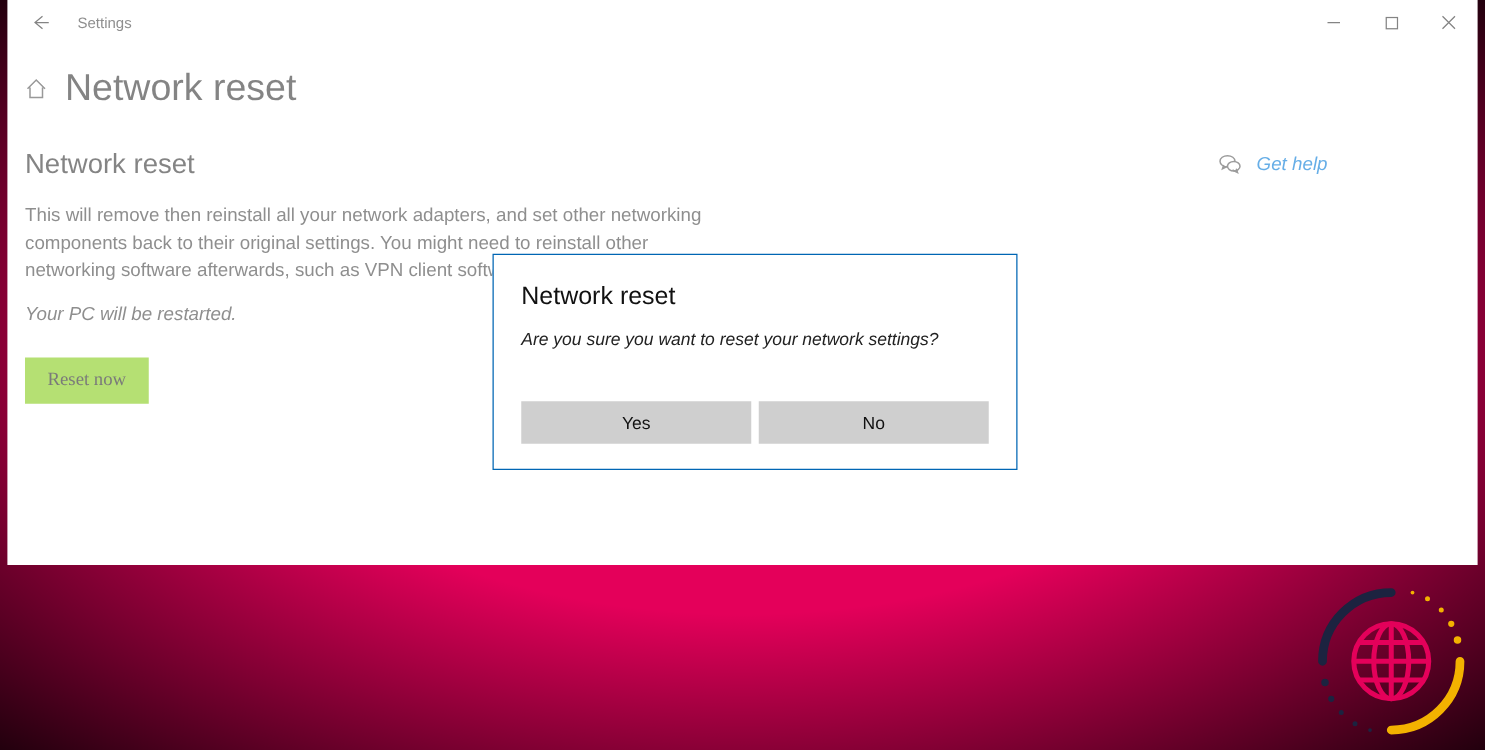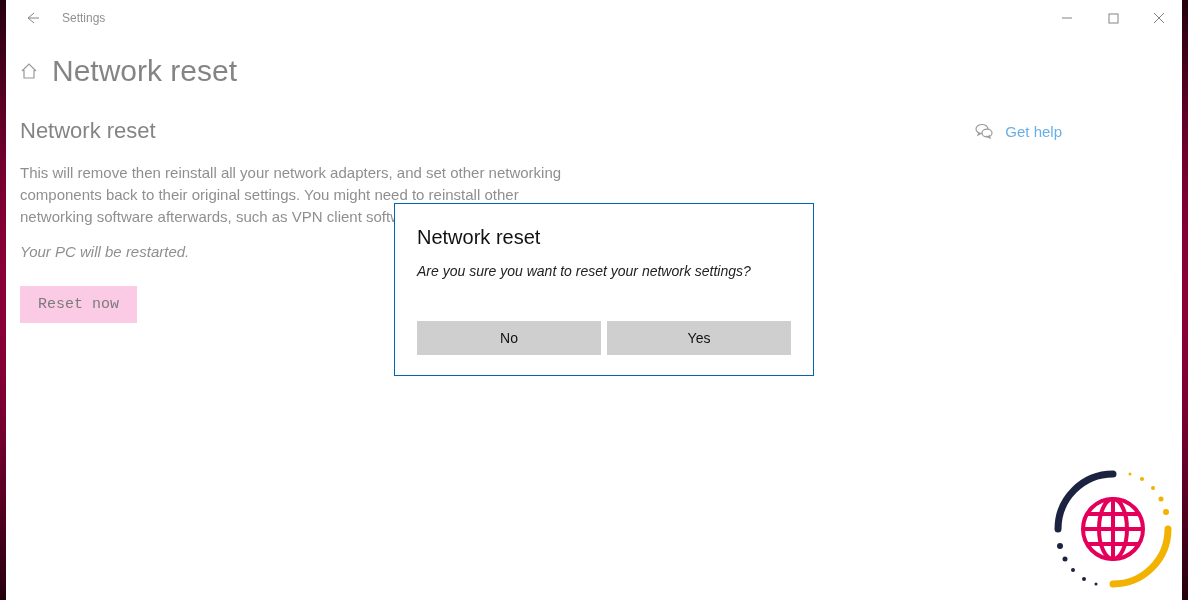--- a/index.html
+++ b/index.html
@@ -14,21 +14,21 @@
   .vignette {
     position: absolute;
     inset: 0;
     background: radial-gradient(ellipse at center, rgba(0,0,0,0) 45%, rgba(0,0,0,0.85) 100%);
     pointer-events: none;
     z-index: 1;
   }
   .window {
     position: absolute;
     left: 6px; top: 0; right: 6px;
-    height: 600px;
+    height: 452px;
     background: #ffffff;
     z-index: 2;
   }
   .overlay {
     position: absolute;
     inset: 0;
     background: rgba(255,255,255,0.4);
     z-index: 5;
     pointer-events: none;
   }
@@ -94,30 +94,31 @@
     line-height: 1.45;
     margin-bottom: 16px;
   }
   .body-text2 {
     font-size: 15px;
     color: #444;
     margin-bottom: 26px;
     font-style: italic;
   }
   .reset-btn {
-    background: #f9a8d4;
+    background: #84cc16;
     border: none;
     padding: 10px 18px;
     font-size: 15px;
     color: #222;
-    font-family: Liberation Mono, monospace;
+    font-family: Liberation Serif, serif;
   }
   .sidebar {
     padding-right: 110px;
     padding-top: 4px;
+    font-style: italic;
   }
   .help-link {
     display: flex;
     align-items: center;
     gap: 12px;
     color: #0078d7;
     font-size: 15px;
     text-decoration: none;
   }
   .help-link .chat-icon { color: #5a5a5a; display:flex; }
@@ -229,22 +230,22 @@
       </div>
     </div>
   </div>
 
   <div class="overlay"></div>
 
   <div class="dialog">
     <div class="dialog-title">Network reset</div>
     <div class="dialog-body">Are you sure you want to reset your network settings?</div>
     <div class="dialog-buttons">
+      <button>Yes</button>
       <button>No</button>
-      <button>Yes</button>
     </div>
   </div>
 
 </div>
 
 <div class="vignette"></div>
 
 <div class="logo">
   <svg width="130" height="130" viewBox="0 0 130 130">
     <path d="M 65 10 A 55 55 0 0 0 10 65" stroke="#1c2340" stroke-width="7" fill="none" stroke-linecap="round"></path>

